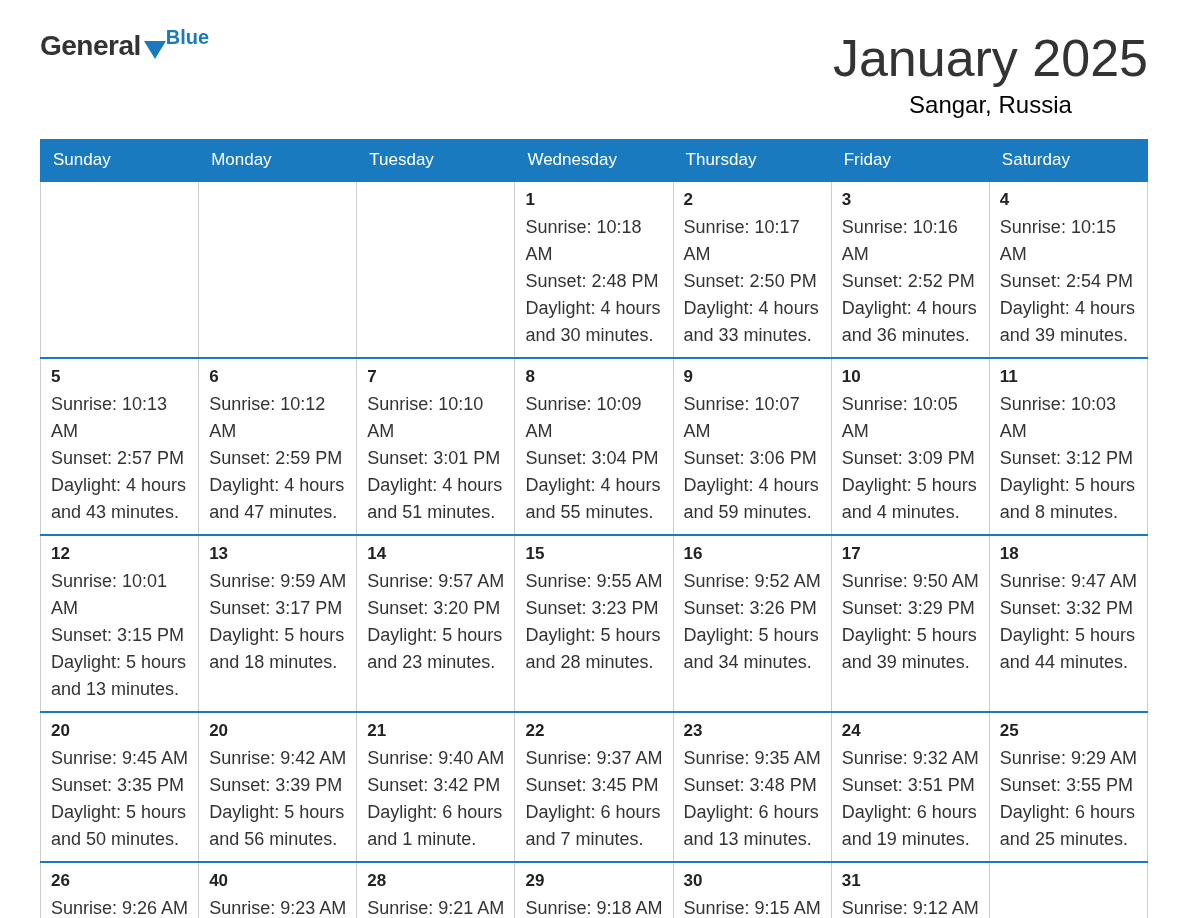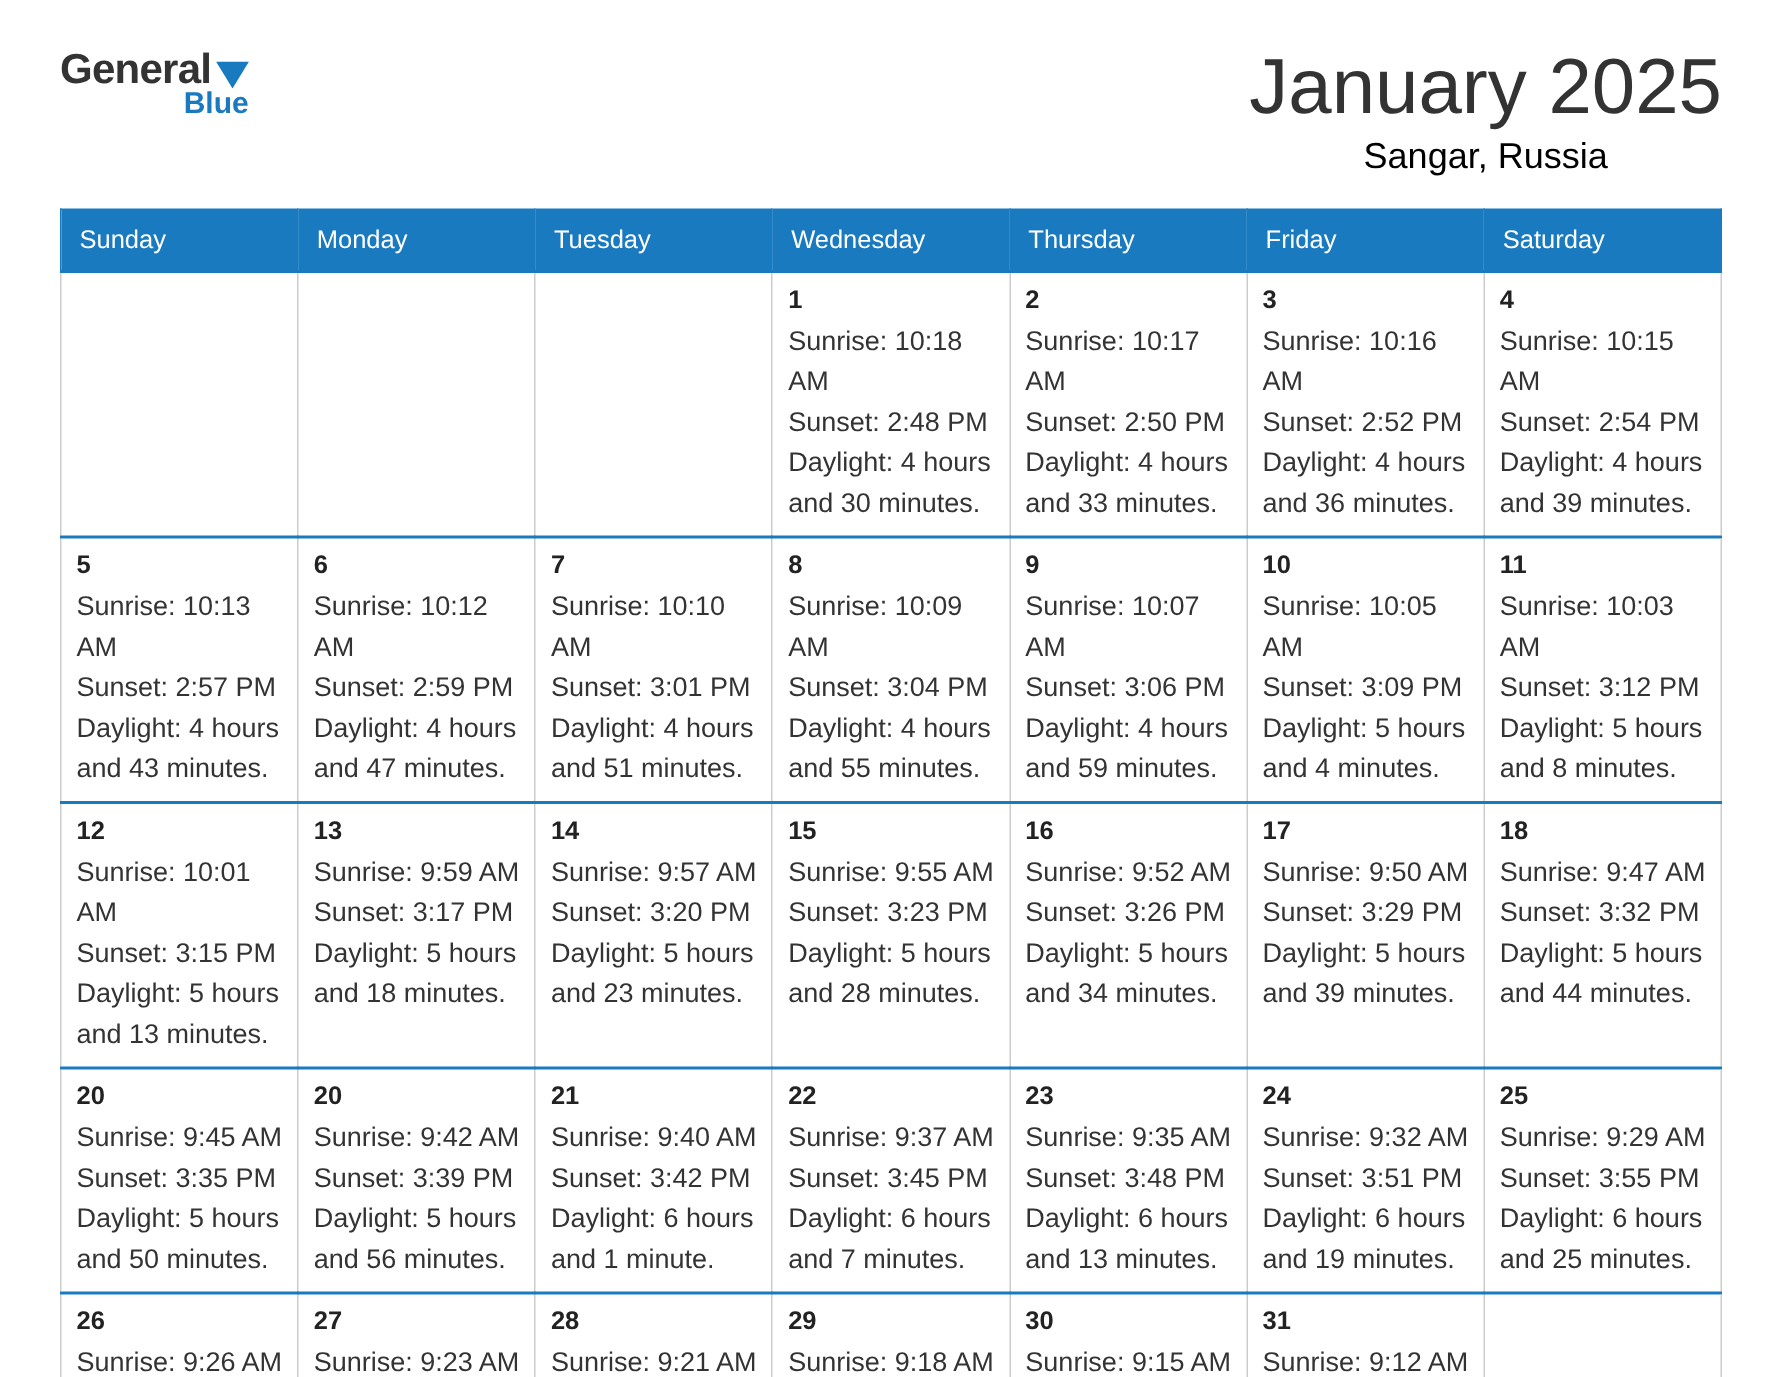--- a/index.html
+++ b/index.html
@@ -67,22 +67,22 @@
     .day-info {
       font-size: 18px;
       color: #333;
       line-height: 1.5;
     }
     .empty-cell {
       background: #f9f9f9;
     }
     .logo-container {
       display: flex;
-      flex-direction: column;
-      align-items: flex-end;
+      flex-direction: row;
+      align-items: flex-start;
     }
     .logo-top {
       display: flex;
       align-items: center;
     }
     .general-text {
       font-size: 28px;
       font-weight: bold;
       color: #333;
       letter-spacing: -0.5px;
@@ -235,21 +235,21 @@
           <span class="day-number">25</span>
           <div class="day-info">Sunrise: 9:29 AM<br>Sunset: 3:55 PM<br>Daylight: 6 hours<br>and 25 minutes.</div>
         </td>
       </tr>
       <tr>
         <td>
           <span class="day-number">26</span>
           <div class="day-info">Sunrise: 9:26 AM<br>Sunset: 3:58 PM<br>Daylight: 6 hours<br>and 31 minutes.</div>
         </td>
         <td>
-          <span class="day-number">27</span>
+          <span class="day-number">40</span>
           <div class="day-info">Sunrise: 9:23 AM<br>Sunset: 4:01 PM<br>Daylight: 6 hours<br>and 37 minutes.</div>
         </td>
         <td>
           <span class="day-number">28</span>
           <div class="day-info">Sunrise: 9:21 AM<br>Sunset: 4:04 PM<br>Daylight: 6 hours<br>and 43 minutes.</div>
         </td>
         <td>
           <span class="day-number">29</span>
           <div class="day-info">Sunrise: 9:18 AM<br>Sunset: 4:08 PM<br>Daylight: 6 hours<br>and 49 minutes.</div>
         </td>

